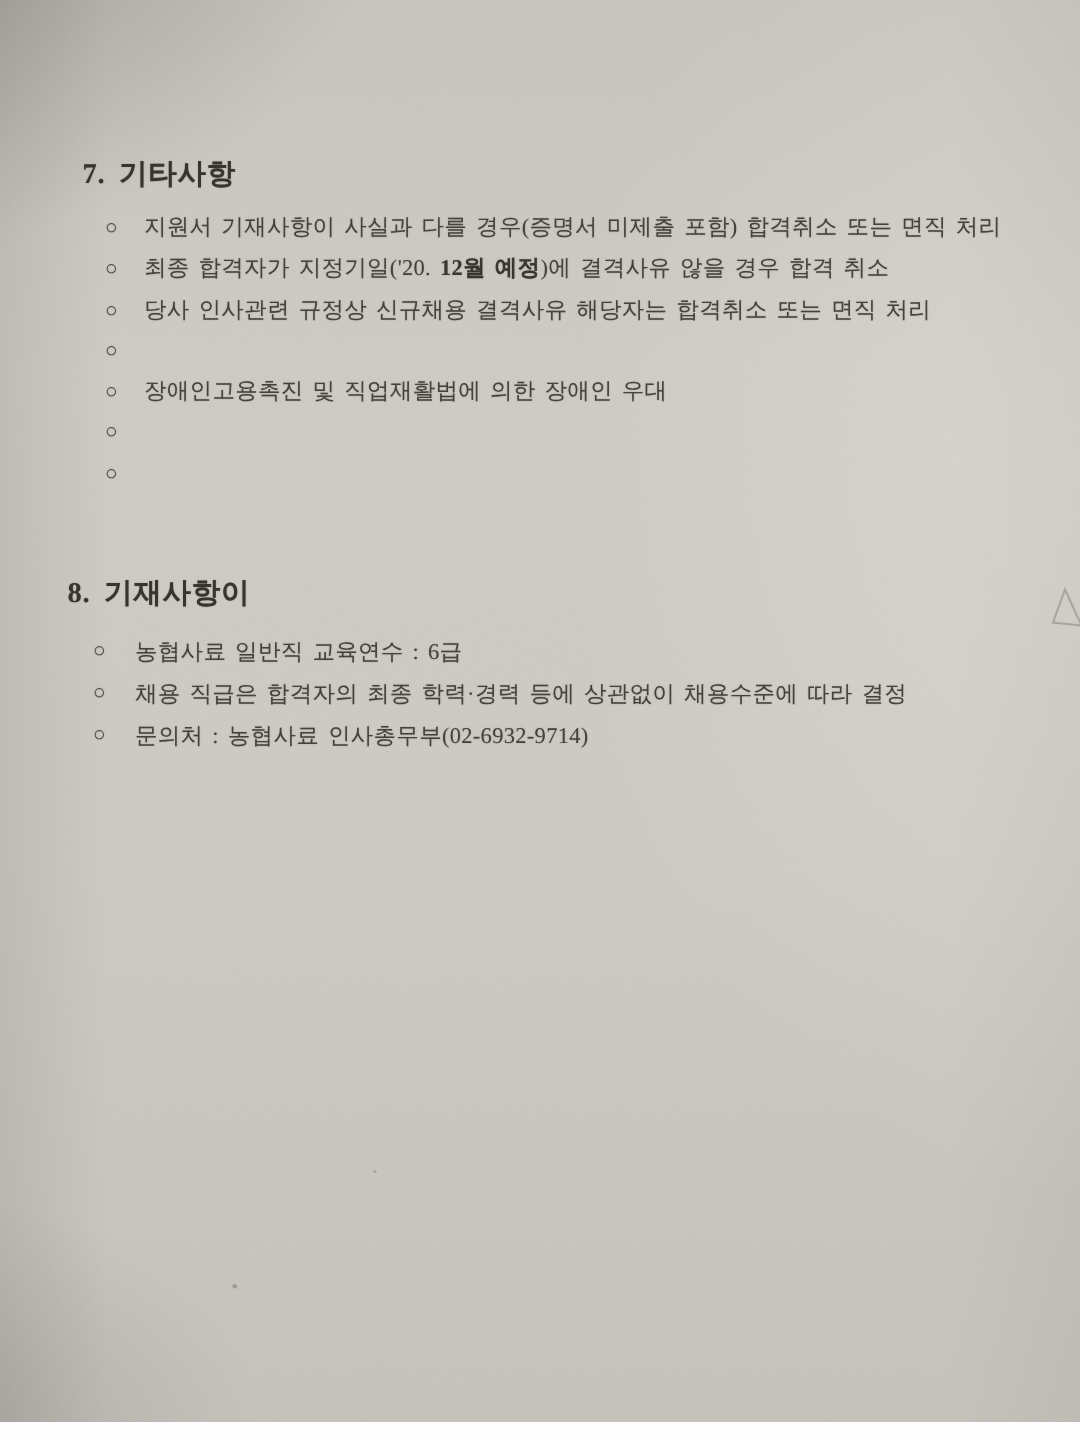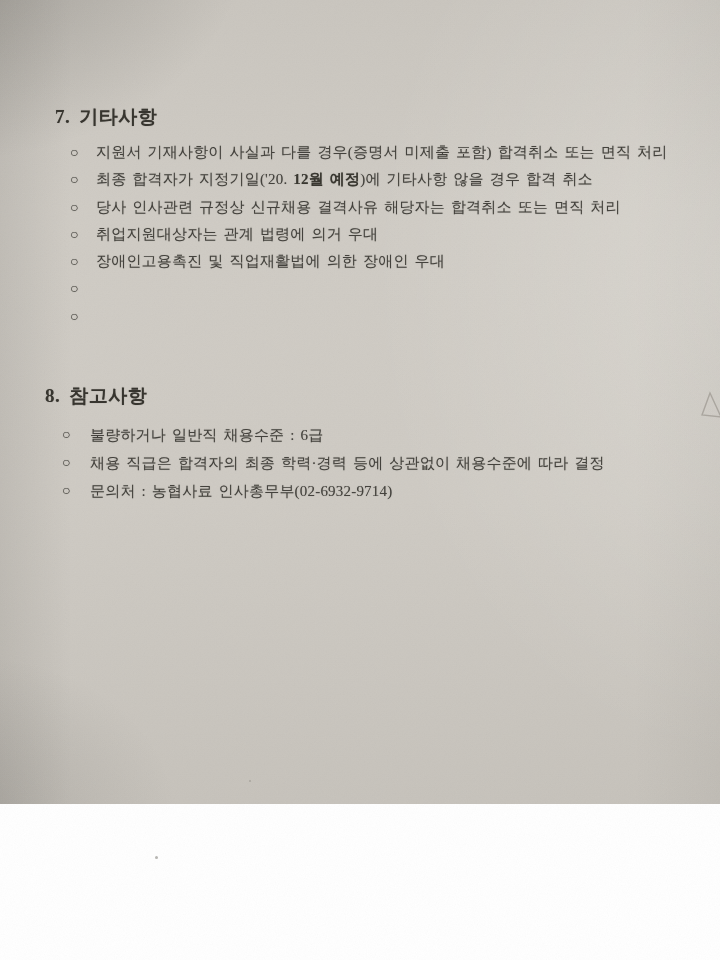--- a/index.html
+++ b/index.html
@@ -4,21 +4,21 @@
 <style>
   html, body {
     margin: 0; padding: 0;
     width: 720px; height: 960px;
     overflow: hidden;
     font-family: "Liberation Serif", "DejaVu Serif", serif;
   }
   
   .photo {
     position: absolute; inset: 0;
-    width: 720px; height: 804px;
+    width: 720px; height: 948px;
     background:
       radial-gradient(430px 330px at -50px -70px, rgba(62,60,55,0.32), rgba(62,60,55,0) 70%),
       radial-gradient(300px 220px at -40px 101%, rgba(62,60,55,0.16), rgba(62,60,55,0) 72%),
       radial-gradient(560px 720px at 104% 34%, rgba(255,255,250,0.20), rgba(255,255,250,0) 68%),
       linear-gradient(90deg, rgba(58,56,52,0.10), rgba(58,56,52,0) 10%, rgba(58,56,52,0) 88%, rgba(58,56,52,0.05)),
       linear-gradient(180deg, #c9c5be 0%, #cfcbc4 26%, #cecac3 62%, #c6c2bb 100%);
     font-family: Liberation Serif, serif;
   }
   .grain { position: absolute; inset: 0; opacity: 0.055; pointer-events: none; }
 
@@ -83,51 +83,50 @@
     <div class="sec-head">
       <span class="sec-num">7.</span><span>기타사항</span>
     </div>
     <ul class="items" style="margin-left:15px; margin-top:9px;">
       <li class="row">
         <span class="bullet">○</span>
         <span class="txt">지원서 기재사항이 사실과 다를 경우(증명서 미제출 포함) 합격취소 또는 면직 처리</span>
       </li>
       <li class="row">
         <span class="bullet">○</span>
-        <span class="txt"><span>최종 합격자가 지정기일('20. </span><b>12월 예정</b><span>)에 기타사항 않을 경우 합격 취소</span></span>
+        <span class="txt"><span>최종 합격자가 지정기일('20. </span><b>12월 예정</b><span>)에 결격사유 않을 경우 합격 취소</span></span>
       </li>
       <li class="row">
         <span class="bullet">○</span>
         <span class="txt">당사 인사관련 규정상 신규채용 결격사유 해당자는 합격취소 또는 면직 처리</span>
       </li>
       <li class="row">
         <span class="bullet">○</span>
-        <span class="txt">취업지원대상자는 관계 법령에 의거 우대</span>
       </li>
       <li class="row">
         <span class="bullet">○</span>
         <span class="txt">장애인고용촉진 및 직업재활법에 의한 장애인 우대</span>
       </li>
       <li class="row">
         <span class="bullet">○</span>
       </li>
       <li class="row">
         <span class="bullet">○</span>
       </li>
     </ul>
   </div>
 
   <div class="sec sec8" style="left:45px; top:383px;">
     <div class="sec-head">
-      <span class="sec-num">8.</span><span>참고사항</span>
+      <span class="sec-num">8.</span><span>기재사항이</span>
     </div>
     <ul class="items" style="margin-left:17px; margin-top:12px;">
       <li class="row">
         <span class="bullet">○</span>
-        <span class="txt">불량하거나 일반직 채용수준 : 6급</span>
+        <span class="txt">농협사료 일반직 교육연수 : 6급</span>
       </li>
       <li class="row">
         <span class="bullet">○</span>
         <span class="txt">채용 직급은 합격자의 최종 학력·경력 등에 상관없이 채용수준에 따라 결정</span>
       </li>
       <li class="row">
         <span class="bullet">○</span>
         <span class="txt">문의처 : 농협사료 인사총무부(02-6932-9714)</span>
       </li>
     </ul>

